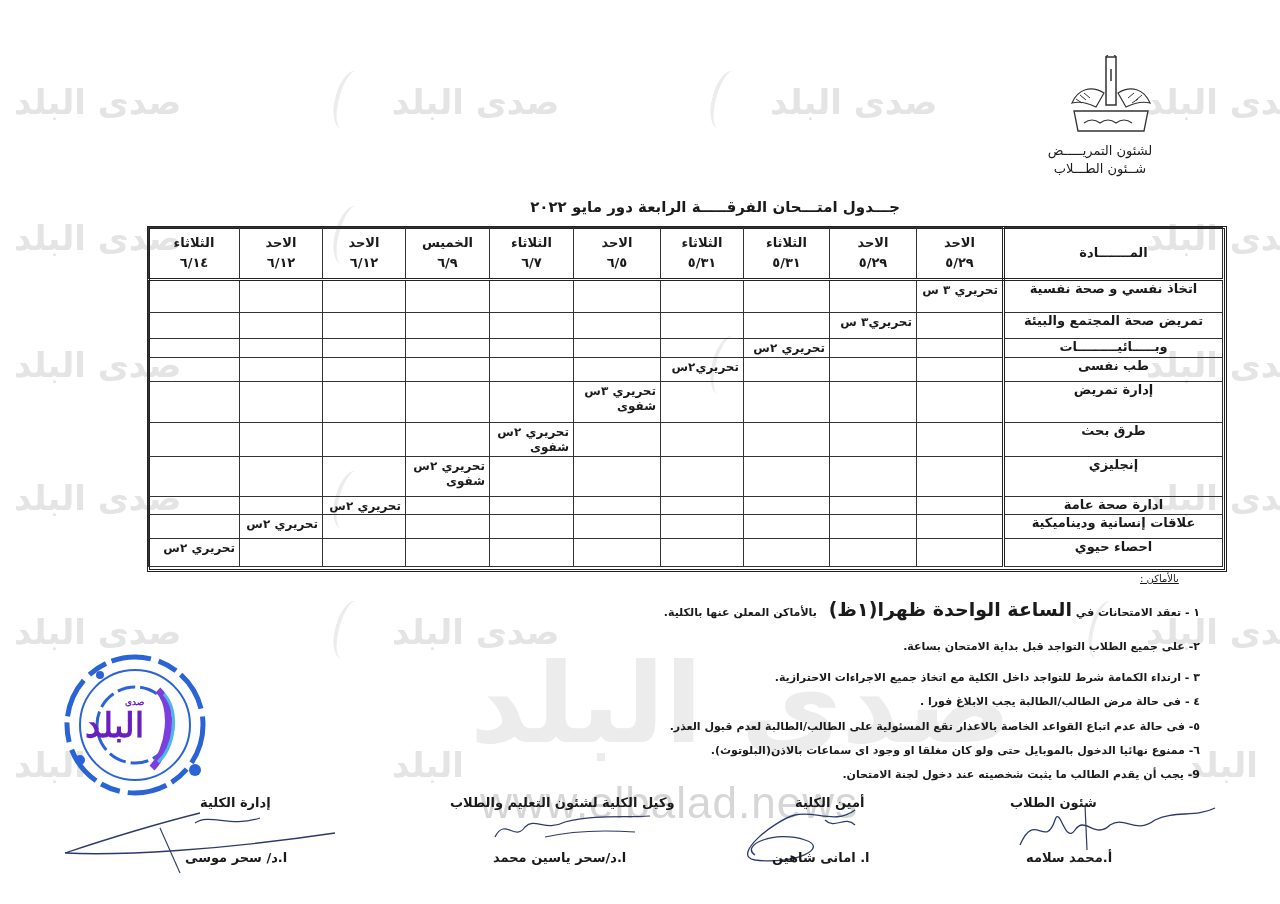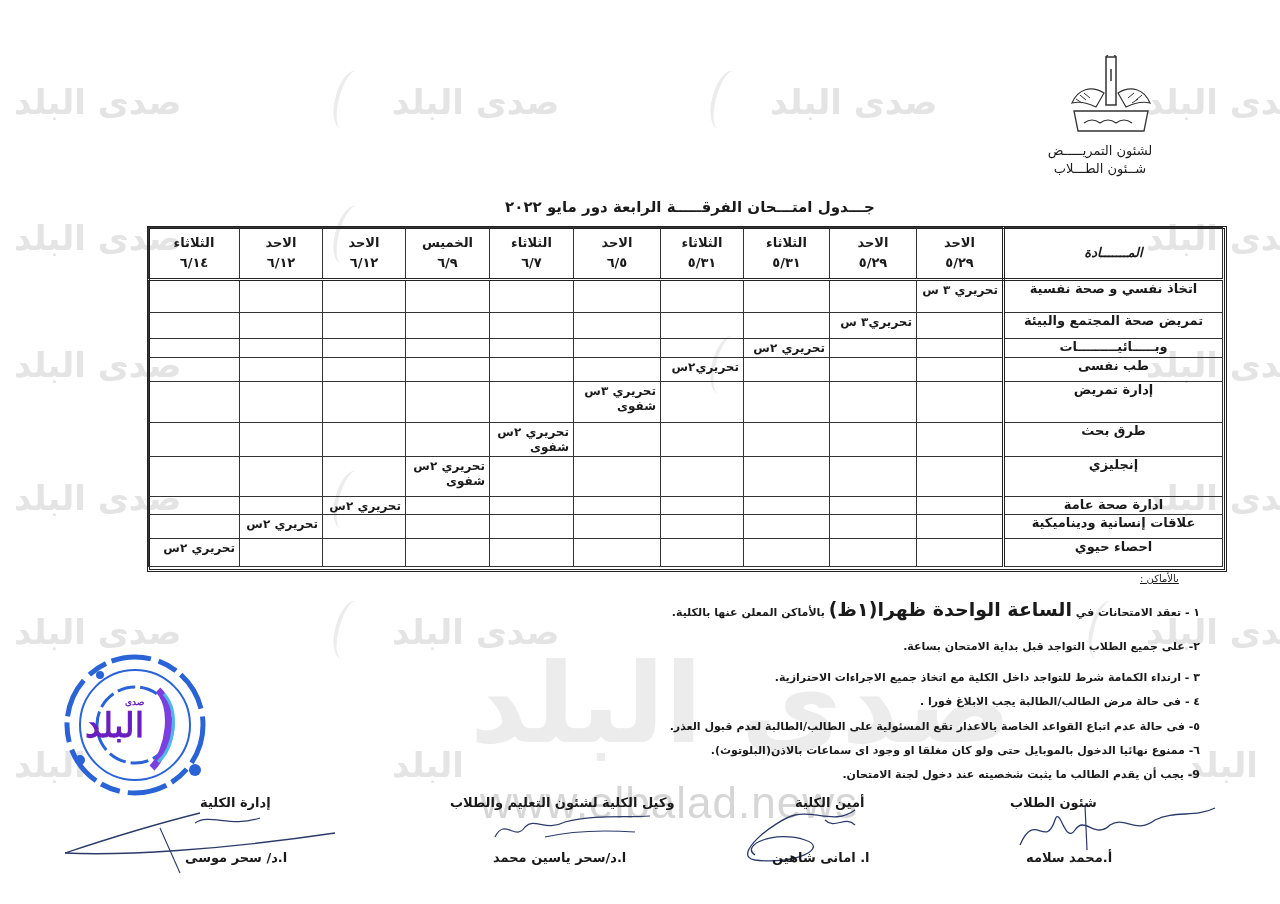--- a/index.html
+++ b/index.html
@@ -11,34 +11,34 @@
   
   .wm { position:absolute; color:#e4e4e4; font-size:34px; font-weight:bold; letter-spacing:2px; white-space:nowrap; direction:rtl; }
   .wm-flame { position:absolute; width:24px; height:60px; border-left:4px solid #ececec; border-radius:50% 0 0 50%; transform:rotate(15deg); }
   .wm-big { position:absolute; color:#ececec; font-size:110px; font-weight:bold; direction:rtl; white-space:nowrap; }
   .wm-url { position:absolute; color:#d6d6d6; font-size:44px; font-family:"Liberation Sans", sans-serif; white-space:nowrap; letter-spacing:1px; }
 
   
   .logo { position:absolute; left:1066px; top:55px; width:90px; height:82px; }
   .faculty { position:absolute; left:1030px; top:142px; width:140px; text-align:center; direction:rtl; font-size:13px; line-height:18px; }
 
-  .title { position:absolute; left:480px; top:198px; width:420px; text-align:center; direction:rtl; font-size:15px; font-weight:bold; }
+  .title { position:absolute; left:480px; top:198px; width:420px; text-align:right; direction:rtl; font-size:15px; font-weight:bold; }
 
   
   .tbl-wrap { position:absolute; left:147px; top:226px; width:1080px; height:346px; border:3px double #222; box-sizing:border-box; }
   table.sched { position:absolute; left:148px; top:227px; border-collapse:collapse; direction:rtl; table-layout:fixed; }
   table.sched td, table.sched th { border:1px solid #333; padding:0 4px; font-size:12px; font-weight:bold; vertical-align:top; overflow:hidden; white-space:nowrap; }
   table.sched th { font-size:13px; text-align:center; vertical-align:middle; line-height:20px; border-bottom:3px double #222; }
   table.sched td.subj { text-align:center; font-size:13px; border-left:3px double #222; }
-  table.sched th.subj { border-left:3px double #222;font-style:italic; }
+  table.sched th.subj { border-left:3px double #222; }
   table.sched td.cell { text-align:right; line-height:15px; padding-top:2px; }
 
   .instr-head { position:absolute; left:1140px; top:573px; font-size:10px; text-decoration:underline; direction:rtl; }
   .instr { position:absolute; right:80px; direction:rtl; font-size:11px; font-weight:bold; white-space:nowrap; }
-  .instr .big { font-size:19px; }
+  .instr .big { font-size:19px;margin-left:8px; }
 
   .sig-title { position:absolute; font-size:13px; font-weight:bold; direction:rtl; white-space:nowrap; }
   .sig-name { position:absolute; font-size:13px; font-weight:bold; direction:rtl; white-space:nowrap; }
   .scrawl { position:absolute; }
   .stamp { position:absolute; left:60px; top:650px; width:150px; height:150px; }
 </style>
 </head>
 <body>
 
 <div>

